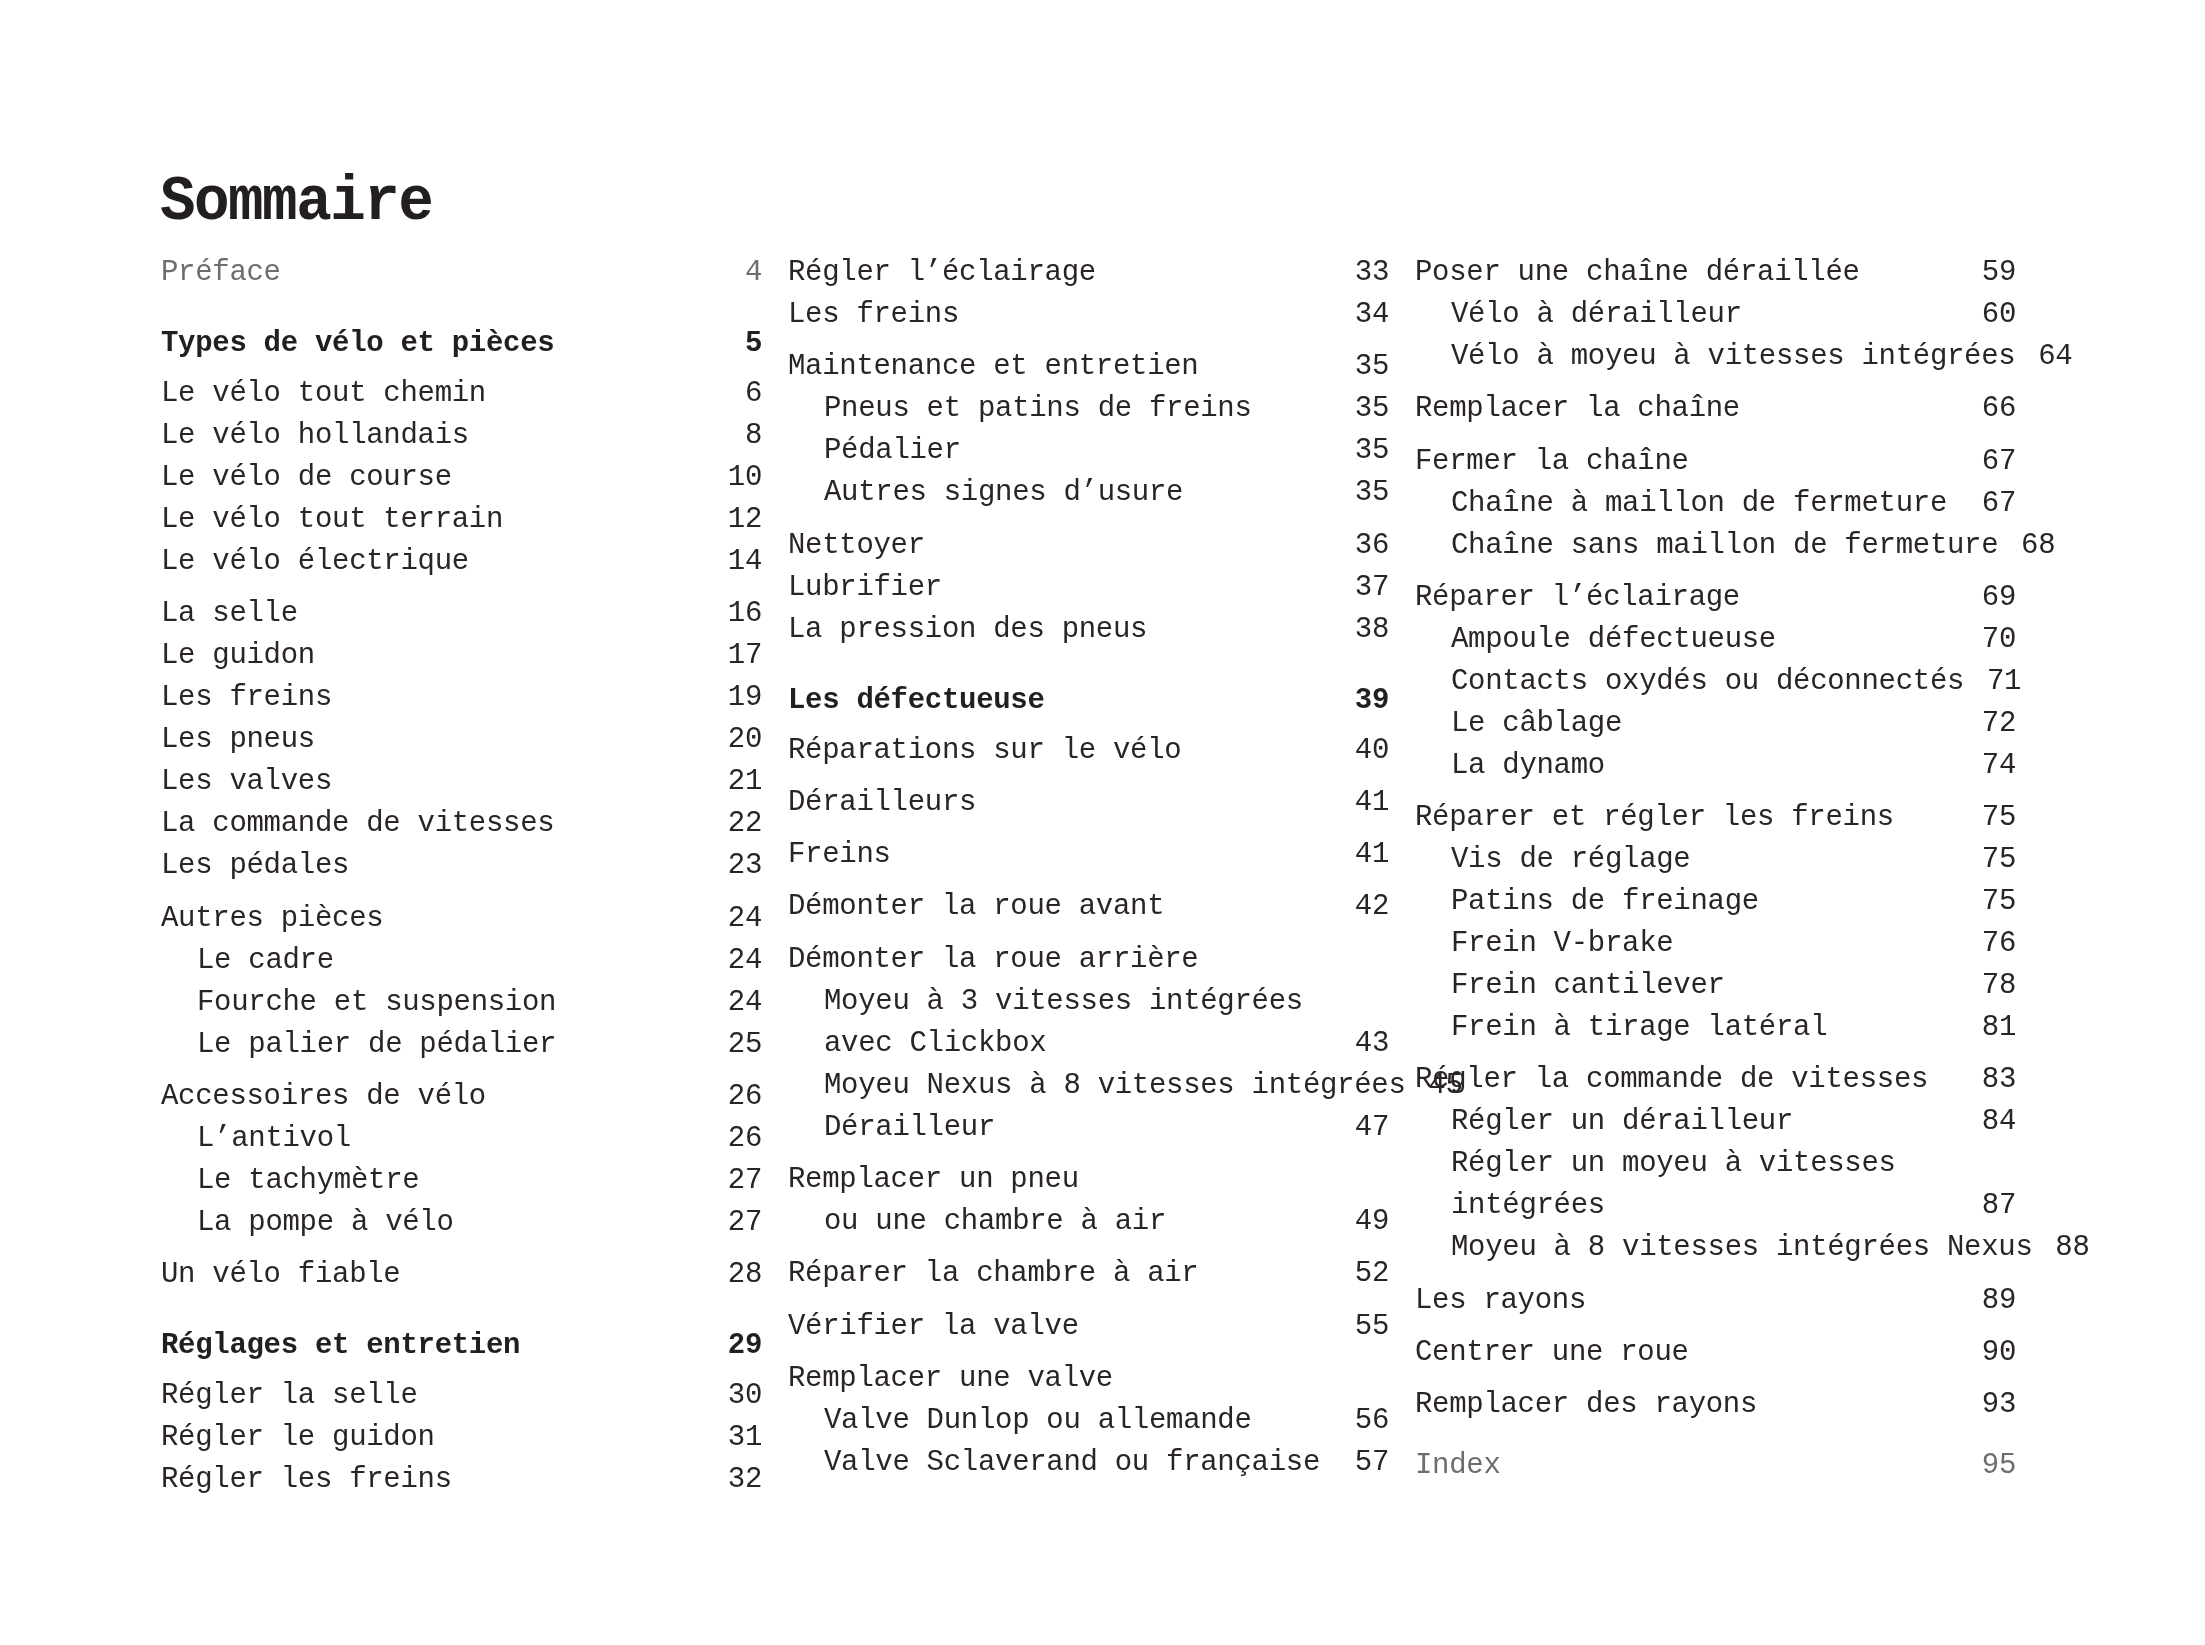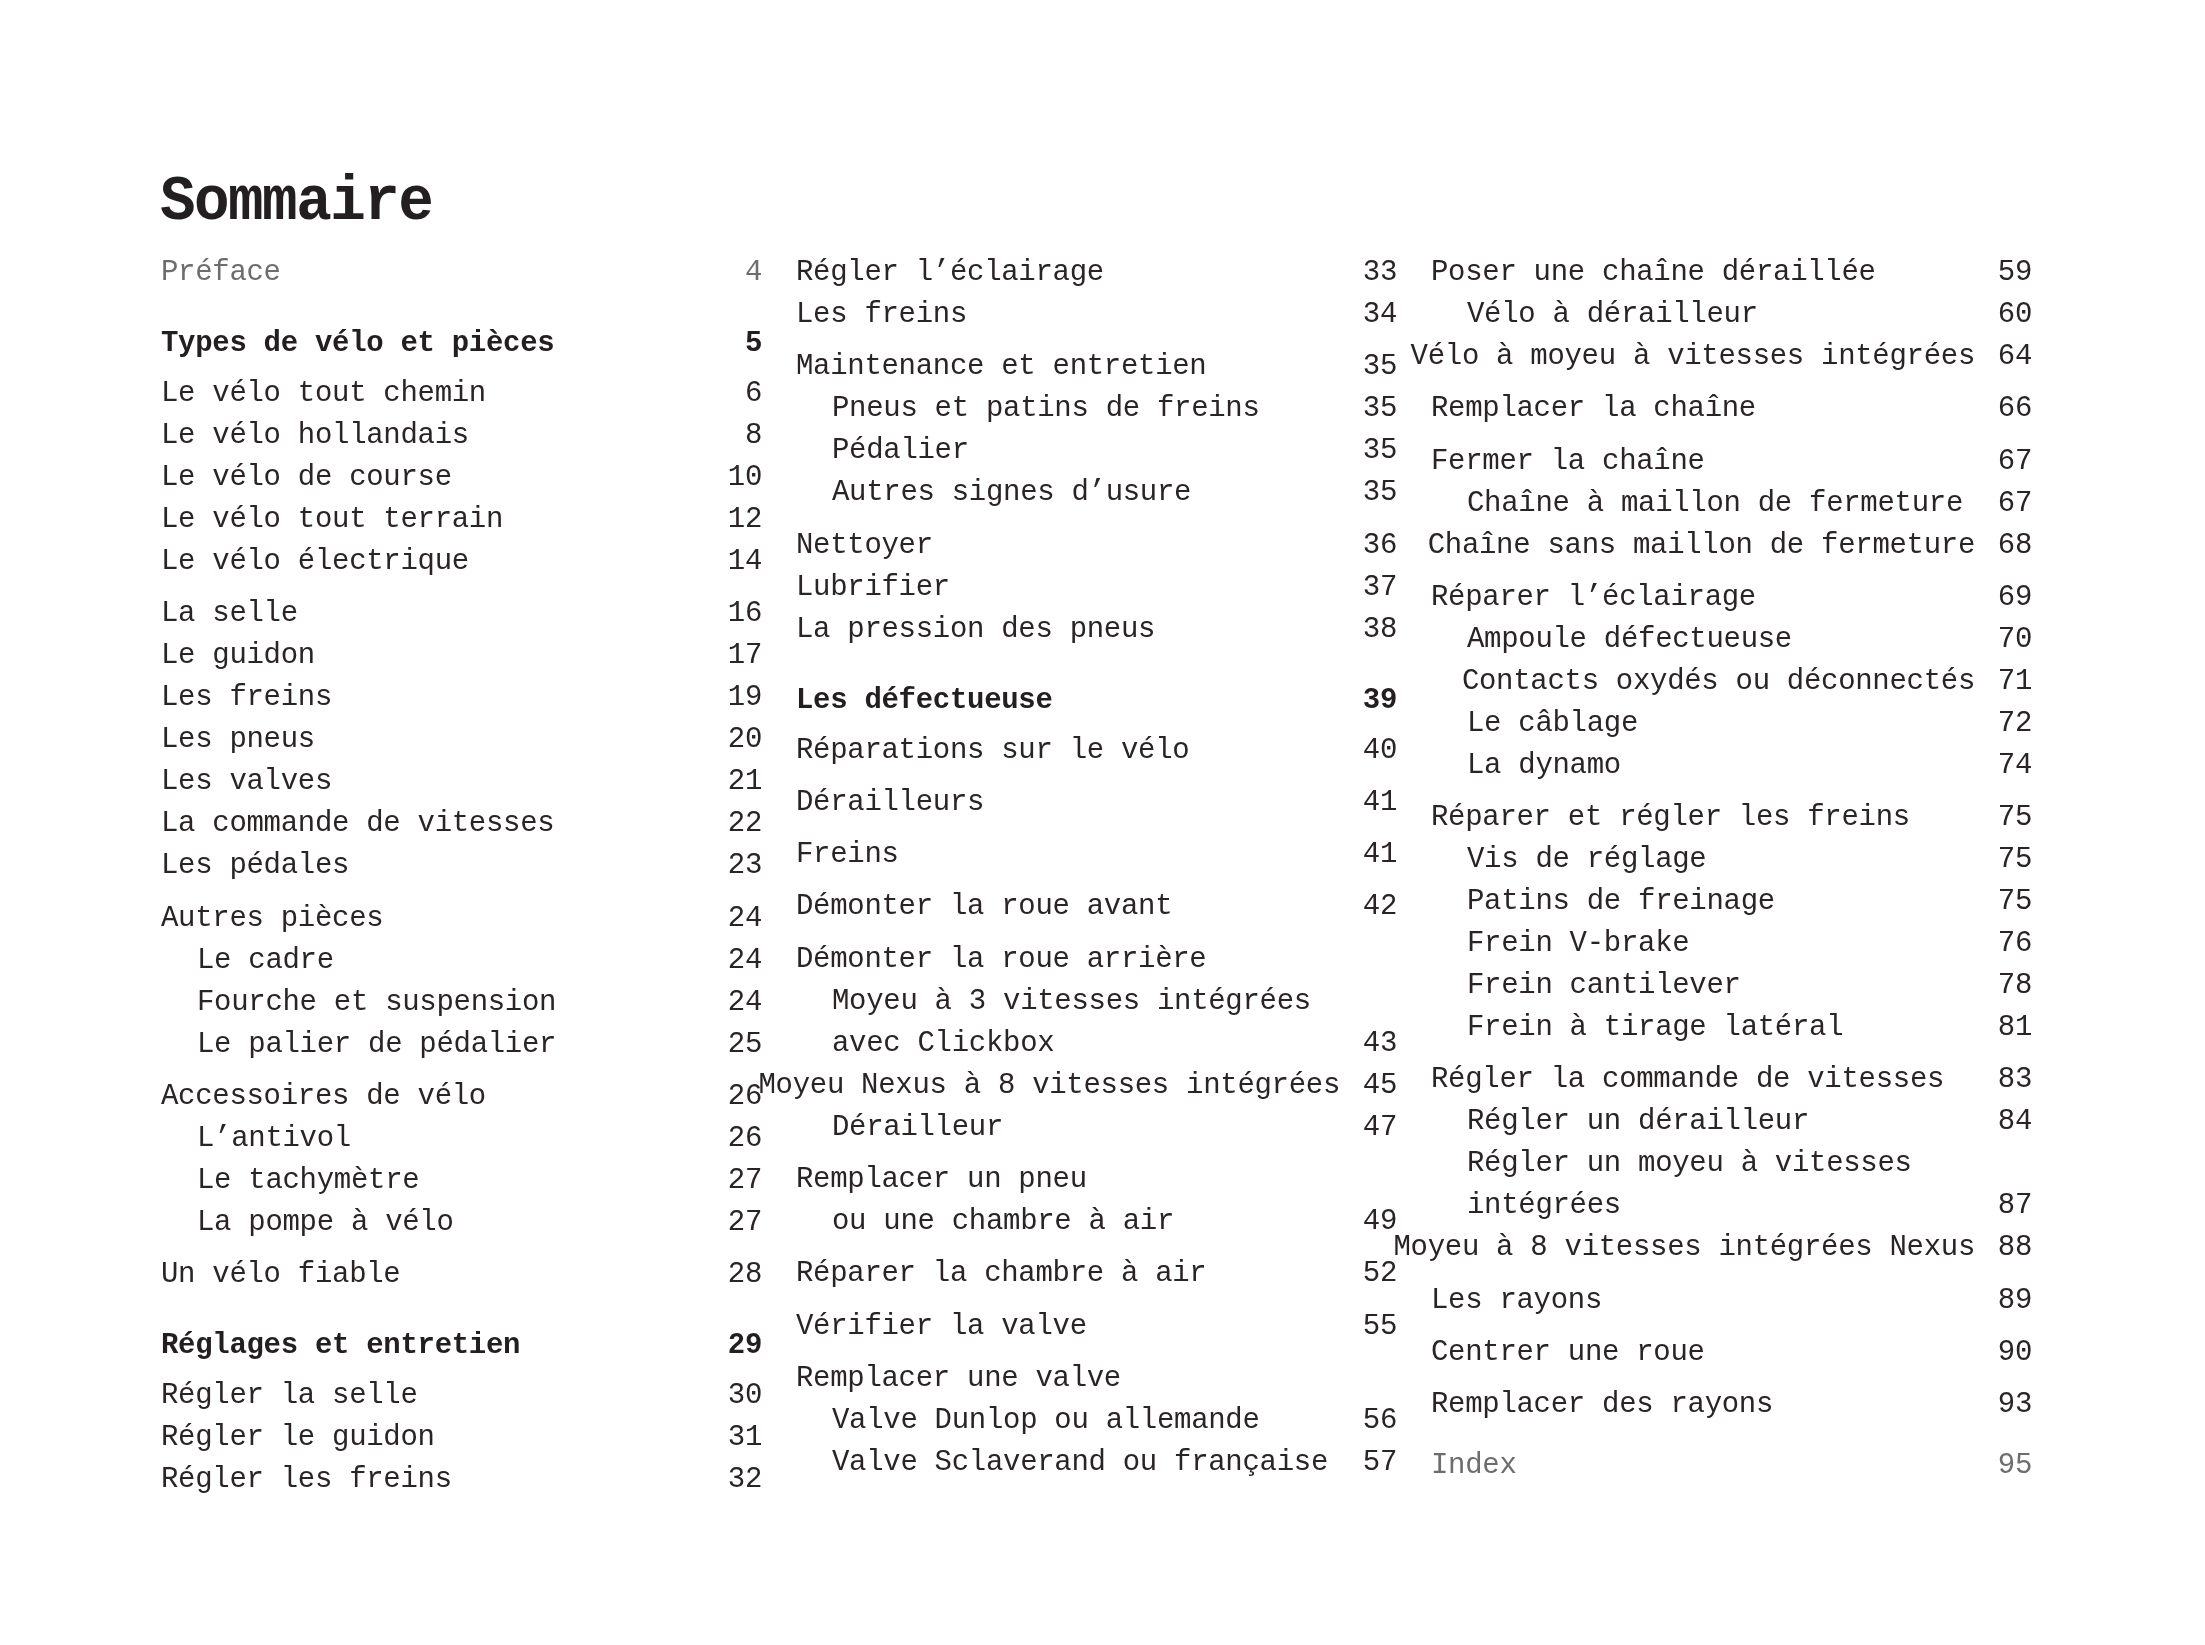--- a/index.html
+++ b/index.html
@@ -23,41 +23,41 @@
     letter-spacing: -1.6px;
     color: var(--title, #231f20);
     transform: scaleX(0.94);
     transform-origin: left top;
   }
   .columns {
     position: absolute;
     left: 161px;
     top: 252px;
     display: flex;
-    gap: 34px;
+    gap: 26px;
   }
   .col { width: 601px; }
   .toc-item {
     display: flex;
     align-items: baseline;
     height: 42px;
     line-height: 42px;
     font-size: 29px;
     letter-spacing: -0.3px;
   }
   .toc-item .label {
     flex: 1 1 auto;
     white-space: nowrap;
   }
   .toc-item .page-num {
     flex: 0 0 auto;
     min-width: 57px;
     text-align: right;
   }
-  .toc-item.indent { padding-left: 36px; justify-content: flex-end; }
+  .toc-item.indent { padding-left: 36px; }
   .toc-item.header { font-weight: 700; color: var(--title, #231f20); align-items: center; }
   .toc-item.muted { color: var(--muted, #6d6d6d); }
   .gap-xs { margin-top: 8px; }
   .gap-sm { margin-top: 10.3px; }
   .gap-md { margin-top: 19px; }
   .gap-lg { margin-top: 29px; }
 </style>
 </head>
 <body>
 

